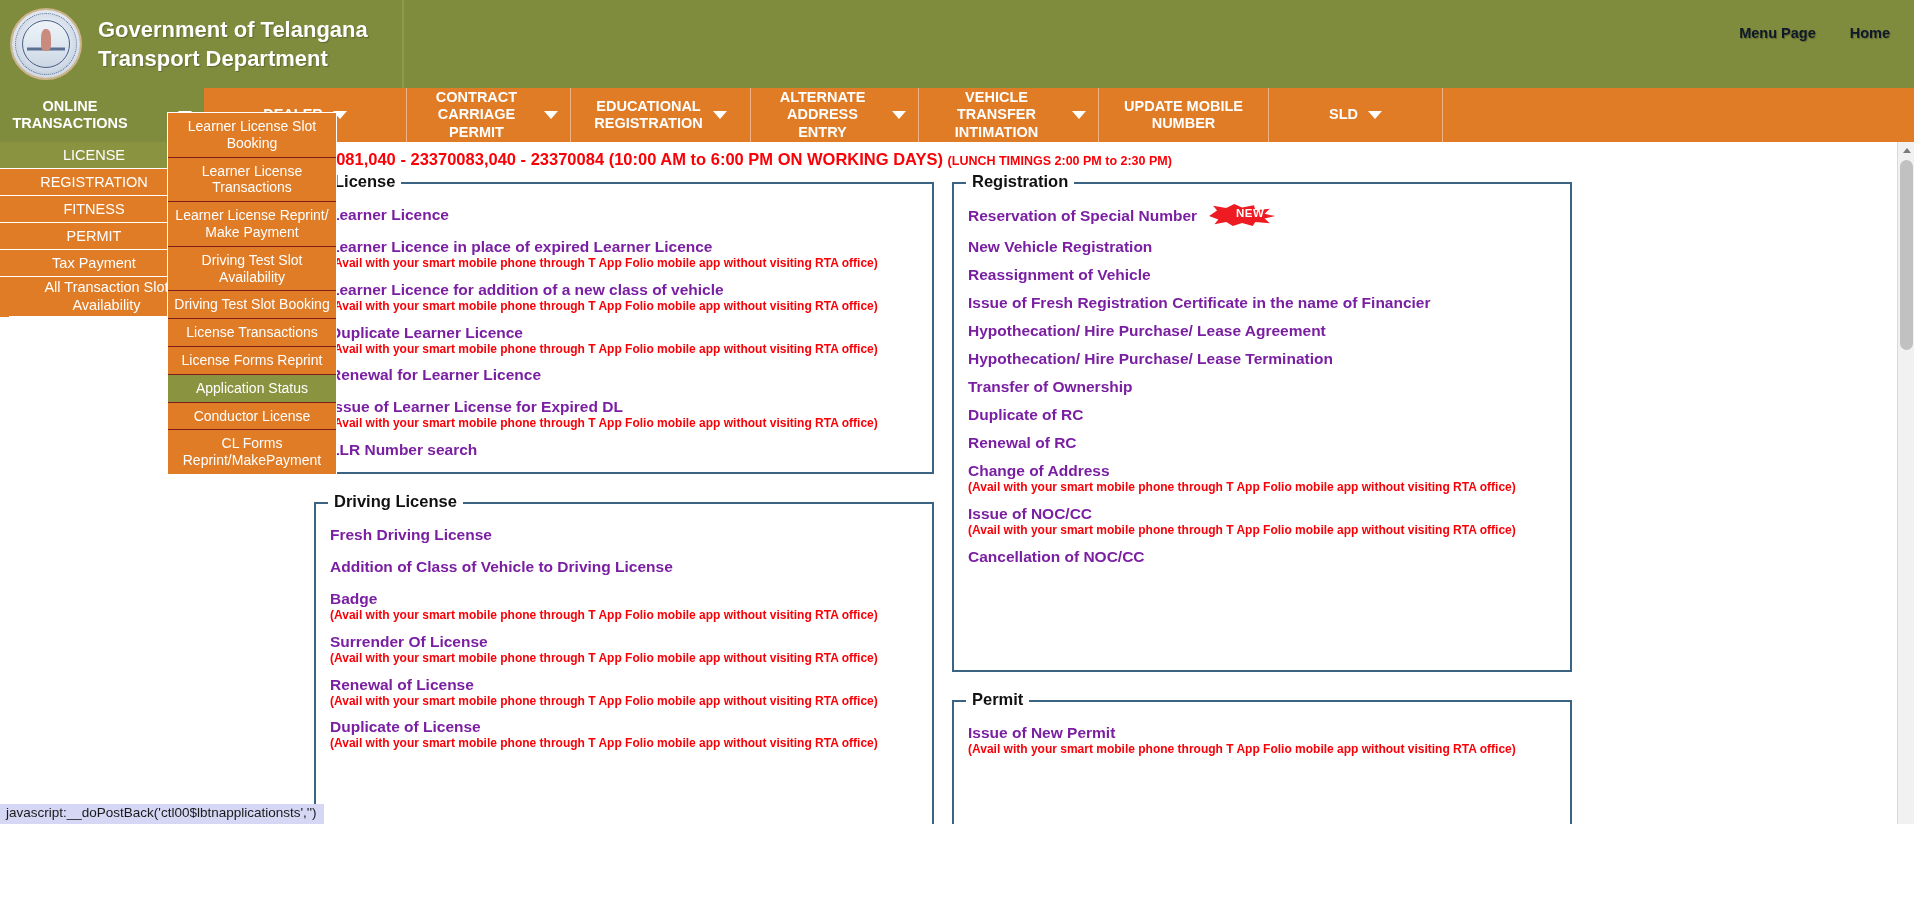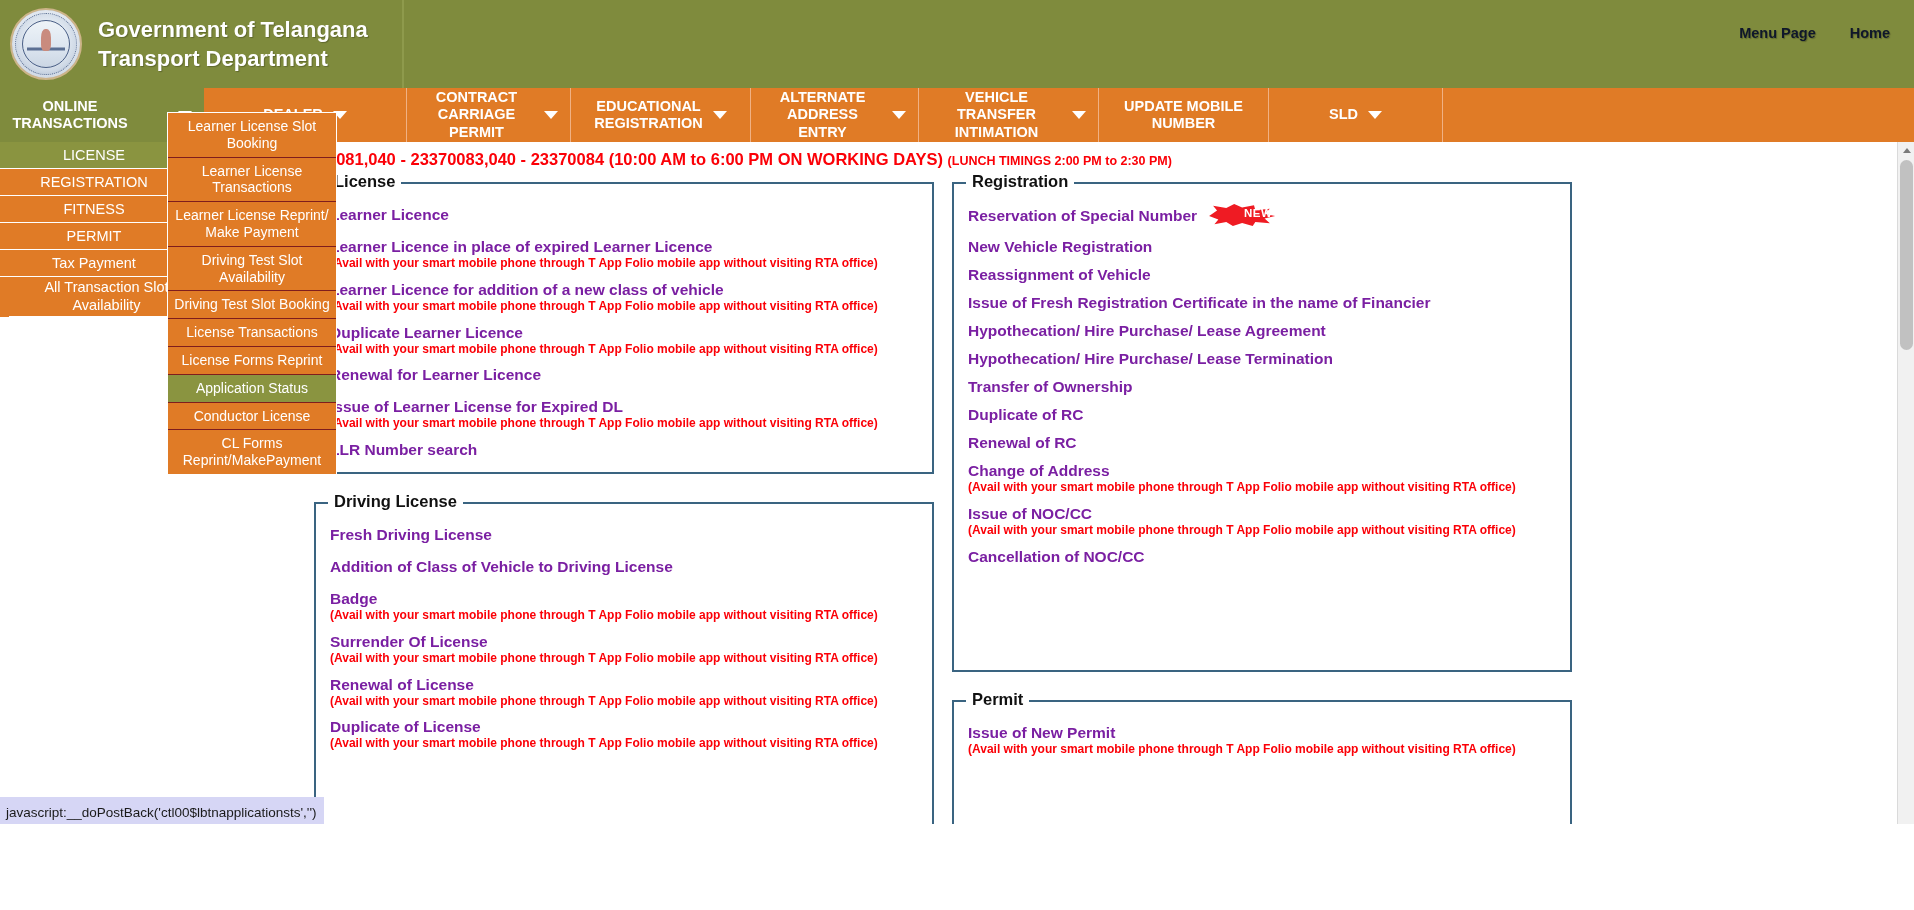--- a/index.html
+++ b/index.html
@@ -190,21 +190,21 @@
     display:inline-block; position:relative; margin-left: 12px;
     vertical-align: middle; top:-2px;
     width: 66px; height: 22px;
   }
   .newbadge .star {
     position:absolute; left:0; top:0; width: 66px; height: 22px;
     background: #ef1b23;
     clip-path: polygon(0% 55%, 12% 30%, 6% 8%, 26% 18%, 38% 0%, 50% 16%, 68% 6%, 70% 28%, 92% 22%, 84% 44%, 100% 55%, 84% 66%, 92% 88%, 70% 82%, 66% 100%, 50% 86%, 36% 100%, 26% 82%, 8% 92%, 14% 70%);
   }
   .newbadge .txt {
-    position:absolute; left:16px; top:3px; width:66px;
+    position:absolute; left:8px; top:3px; width:66px;
     text-align:center; color:#ffffff; font-size: 11.5px; font-weight: bold;
     letter-spacing: .5px;
   }
 
   
   .scrollbar {
     position:absolute; right:0; top: 142px;
     width: 17px; height: 768px; background:#f1f1f1;
     border-left: 1px solid #dadada;
   }
@@ -223,21 +223,21 @@
     content:""; width:0;height:0;border-left:4px solid transparent;border-right:4px solid transparent;border-bottom:5px solid #7a7a7a;
   }
   .scrollbar .arrow-dn::after {
     content:""; width:0;height:0;border-left:4px solid transparent;border-right:4px solid transparent;border-top:5px solid #7a7a7a;
   }
 
   
   .statusbar {
     position:absolute; left: 0; bottom: 0;
     background:#d6d6f5; color:#1a1a1a;
-    font-size: 13.5px; padding: 8px 8px 4px 6px;
+    font-size: 13.5px; padding: 1px 8px 4px 6px;
     white-space: nowrap; z-index: 60;
     font-family: "Liberation Sans", sans-serif;
   }
 </style>
 </head>
 <body>
 
 <div id="page">
 
   <div class="header">

